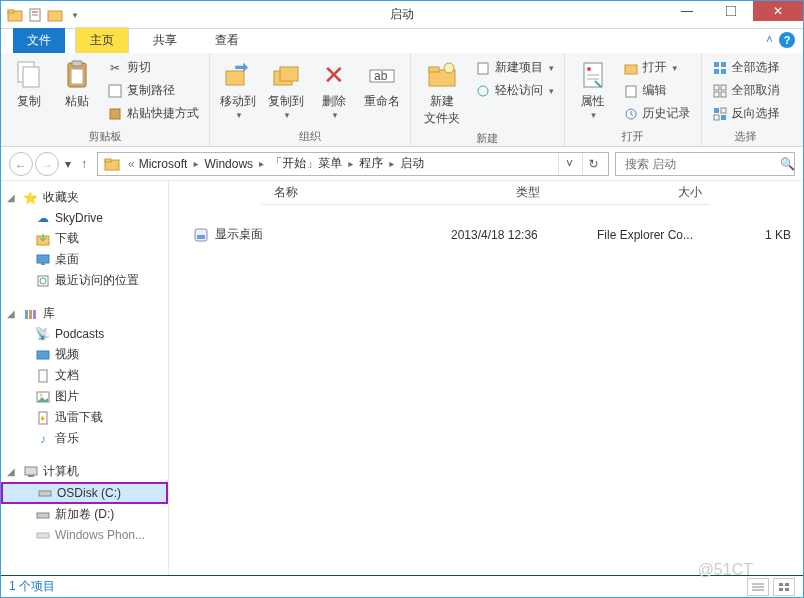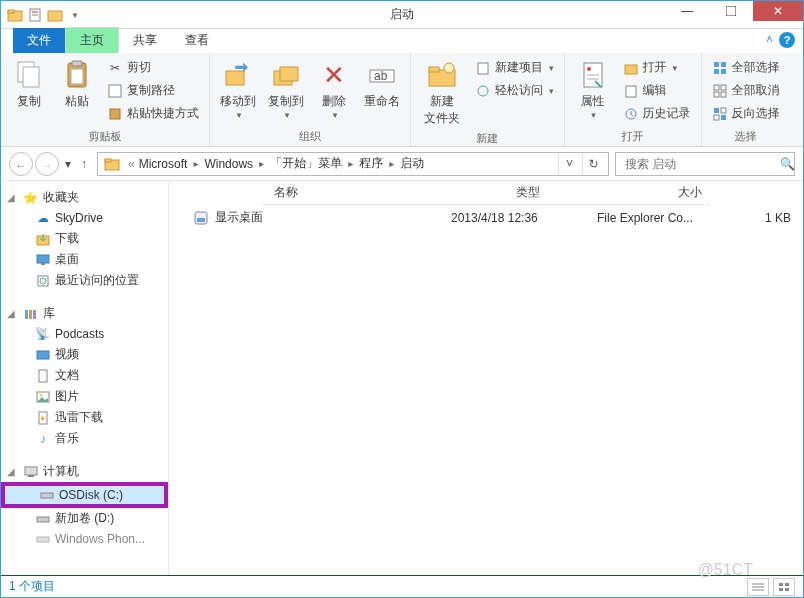--- a/index.html
+++ b/index.html
@@ -9,24 +9,24 @@
 .titlebar { height: 28px; background: #fff; display: flex; align-items: center; border-bottom: 1px solid #d8d8d8; position: relative; }
 .titlebar-icons { display: flex; align-items: center; gap: 4px; padding-left: 6px; }
 .titlebar-icons .qa-icon { width: 16px; height: 16px; display:flex; align-items:center; justify-content:center; }
 .titlebar-title { position: absolute; left: 50%; transform: translateX(-50%); color: #333; }
 .win-controls { margin-left: auto; display: flex; height: 100%; }
 .win-btn { width: 44px; height: 20px; display: flex; align-items: center; justify-content: center; font-family: sans-serif; cursor: default; }
 .win-btn.close { background: #c75050; color: #fff; width: 50px; }
 .win-btn.min, .win-btn.max { color: #333; }
 
 
-.tabs { height: 24px; background: #fff; display: flex; align-items: flex-end; padding-left: 12px; position: relative; }
+.tabs { height: 24px; background: #fff; display: flex; align-items: flex-end; padding-left: 12px; position: relative; gap: 10px; }
 .tab { padding: 4px 14px; color: #333; cursor: default; }
 .tab.file { background: #1979ca; color: #fff; }
-.tab.active { background: #86efac; border: 1px solid #d8d8d8; border-bottom: none; }
+.tab.active { background: #fde047; border: 1px solid #d8d8d8; border-bottom: none; }
 .tabs-right { position: absolute; right: 8px; top: 3px; display: flex; gap: 6px; align-items: center; }
 .help-icon { width: 16px; height: 16px; border-radius: 50%; background: #1e8fd9; color: #fff; display:flex; align-items:center; justify-content:center; font-weight:bold; font-size:11px;}
 
 
 .ribbon { height: 94px; background: #f5f6f7; border-bottom: 1px solid #d8d8d8; display: flex; }
 .ribbon-group { border-right: 1px solid #e2e2e2; padding: 4px 6px 2px 6px; display: flex; flex-direction: column; }
 .ribbon-group-body { flex: 1; display: flex; align-items: flex-start; gap: 4px; }
 .ribbon-group-label { text-align: center; color: #666; font-size: 11px; padding-top: 2px; }
 .rb-btn-large { display: flex; flex-direction: column; align-items: center; width: 44px; padding: 2px; cursor: default; color:#444;}
 .rb-btn-large .ico { width: 32px; height: 32px; margin-bottom: 2px; display:flex; align-items:center; justify-content:center;}
@@ -48,32 +48,32 @@
 .addr-btn { width:22px; height:22px; display:flex; align-items:center; justify-content:center; color:#555; border-left:1px solid #ddd;}
 .search { width: 180px; height: 24px; border: 1px solid #b8b8b8; display: flex; align-items: center; padding: 0 9px; background:#fff;}
 .search input { border:none; outline:none; flex:1; color:#888; background:transparent;}
 
 
 .content { display: flex; height: calc(598px - 28px - 24px - 94px - 34px - 22px); }
 .sidebar { width: 168px; border-right: 1px solid #e8e8e8; overflow-y: auto; padding: 6px 0; position:relative;}
 .sidebar::-webkit-scrollbar { width:16px; }
 .tree-item { display: flex; align-items: center; padding: 2px 4px 2px 18px; gap: 4px; cursor: default; color:#333;}
 .tree-item.lvl1 { padding-left: 34px; }
-.tree-item.selected { background:#cde8ff; border:4px solid #a21caf; padding-top:1px; padding-bottom:1px;}
+.tree-item.selected { background:#cde8ff; border:2px solid #a21caf; padding-top:1px; padding-bottom:1px;}
 .tree-item .exp { position:absolute; left:4px; color:#888; font-size:10px;}
 .tree-item.lvl0 { position:relative; padding-left:22px;}
 .tree-item.lvl0 .exp { left:6px;}
 .tree-ico { width:16px; height:16px; display:flex; align-items:center; justify-content:center;}
 .tree-spacer { height:12px; }
 
 .filepane { flex:1; display:flex; flex-direction:column;align-items:center;}
 .col-headers { height:24px; border-bottom:1px solid #e8e8e8; display:flex; align-items:center; color:#444; padding-left:12px;}
 .col-headers .col { padding-right:8px;}
 .col-name{ width:242px;} .col-date{width:146px;} .col-type{width:134px;} .col-size{width:60px; text-align:right;}
-.file-row { display:flex; align-items:center; padding:4px 0 4px 12px; color:#333;}
+.file-row { display:flex; align-items:center; padding:4px 0 4px 12px; color:#333;margin-top:17px;}
 .file-row .fico{ width:16px; height:16px; margin-right:6px;}
 .file-row .col-name{ width:236px;} 
 
 
 .statusbar { height:22px; border-top:1px solid #14532d; display:flex; align-items:center; padding:0 8px; color:#1979ca; position:absolute; bottom:0; left:0; right:0; background:#fff;}
 .statusbar-right { margin-left:auto; display:flex; gap:4px; align-items:center; color:#888;}
 .view-btn { width:22px; height:18px; border:1px solid #ccc; display:flex; align-items:center; justify-content:center;}
 
 .watermark { position:absolute; right:50px; bottom:18px; color:#ccc; font-size:16px;}
 

